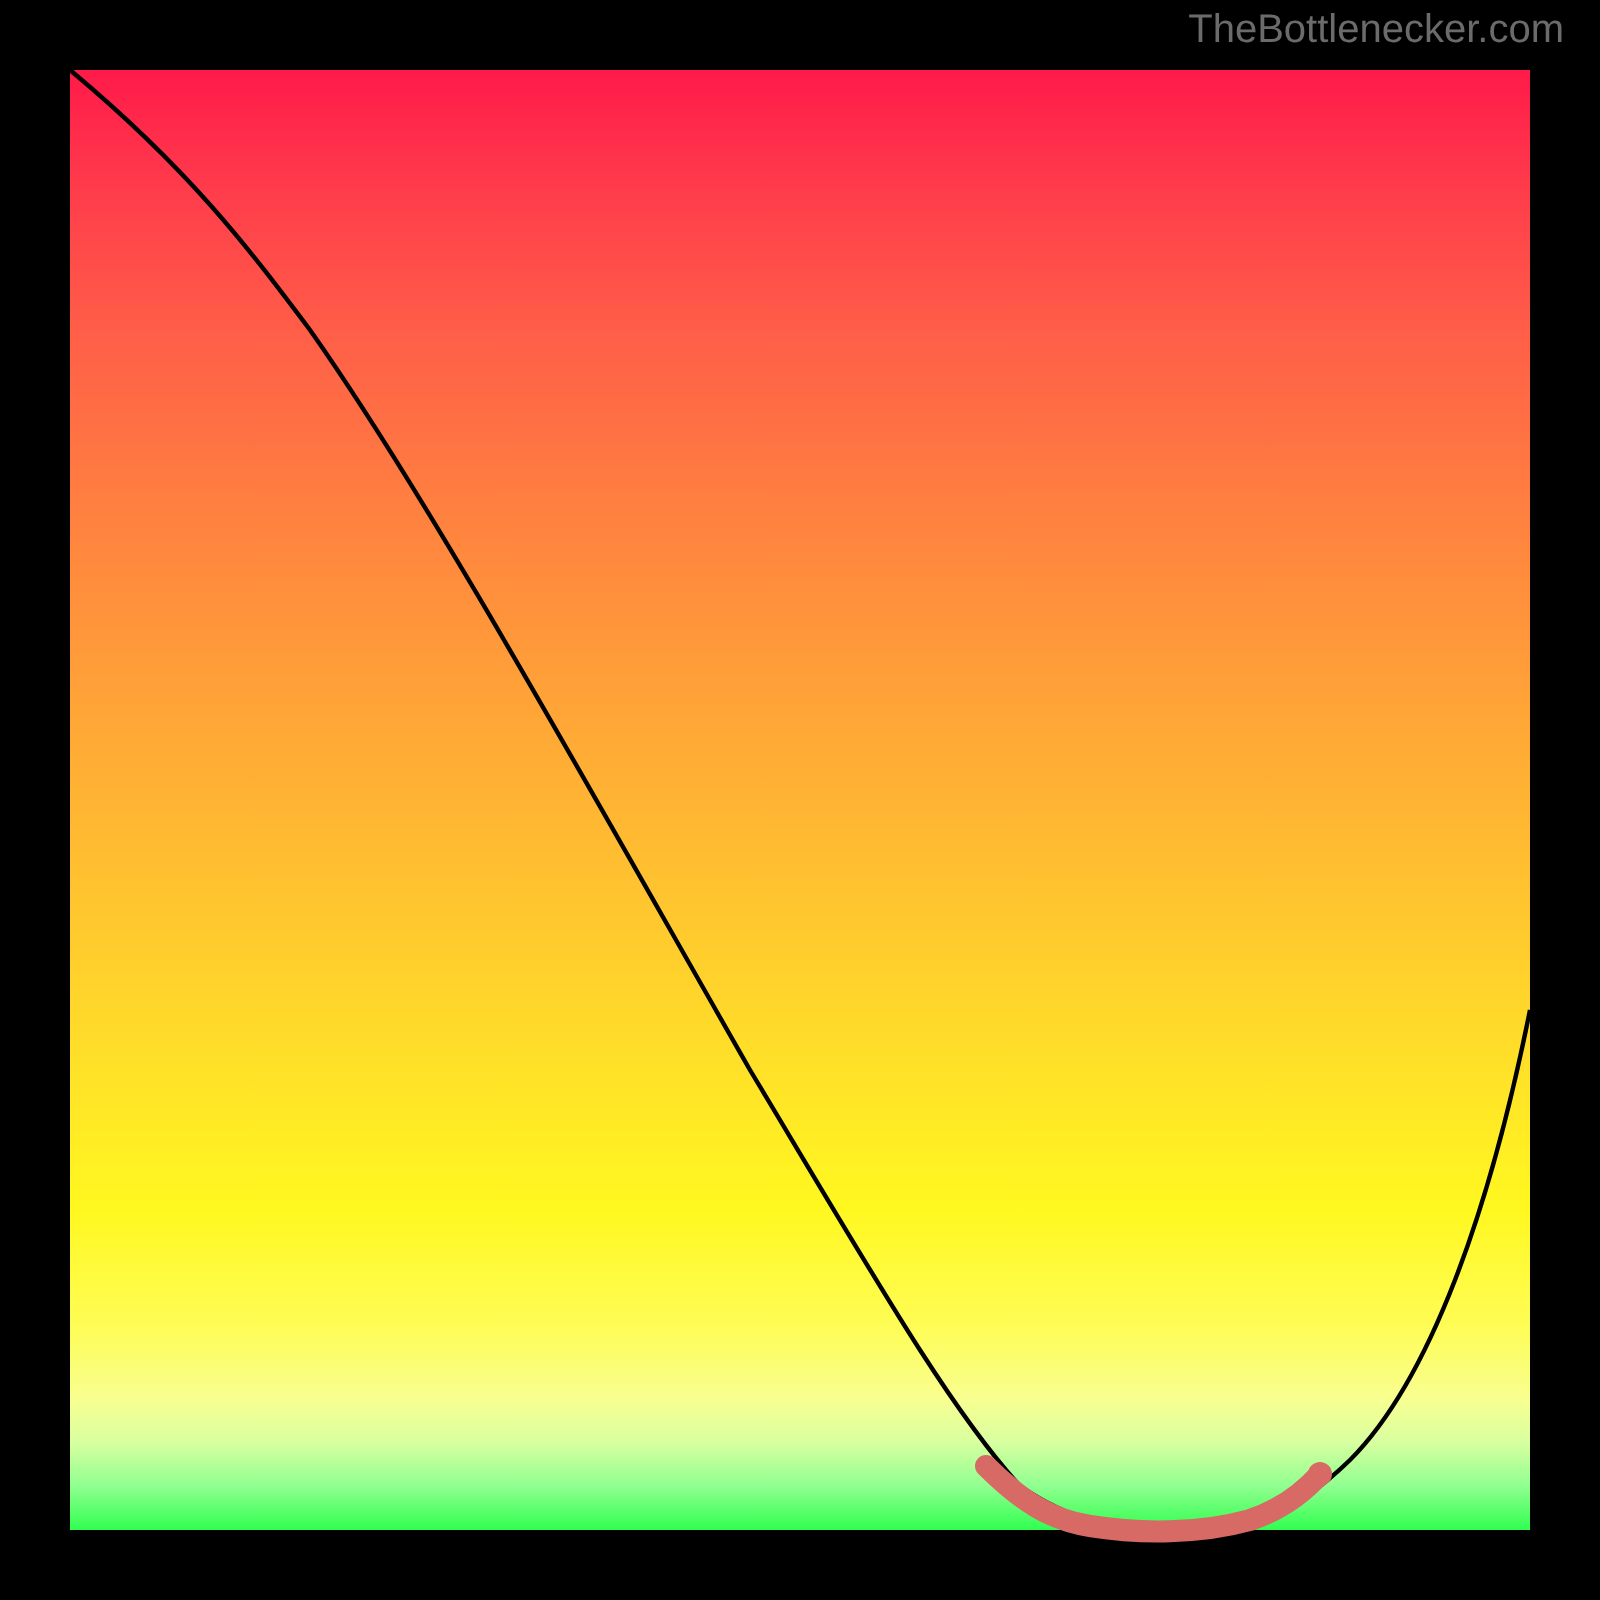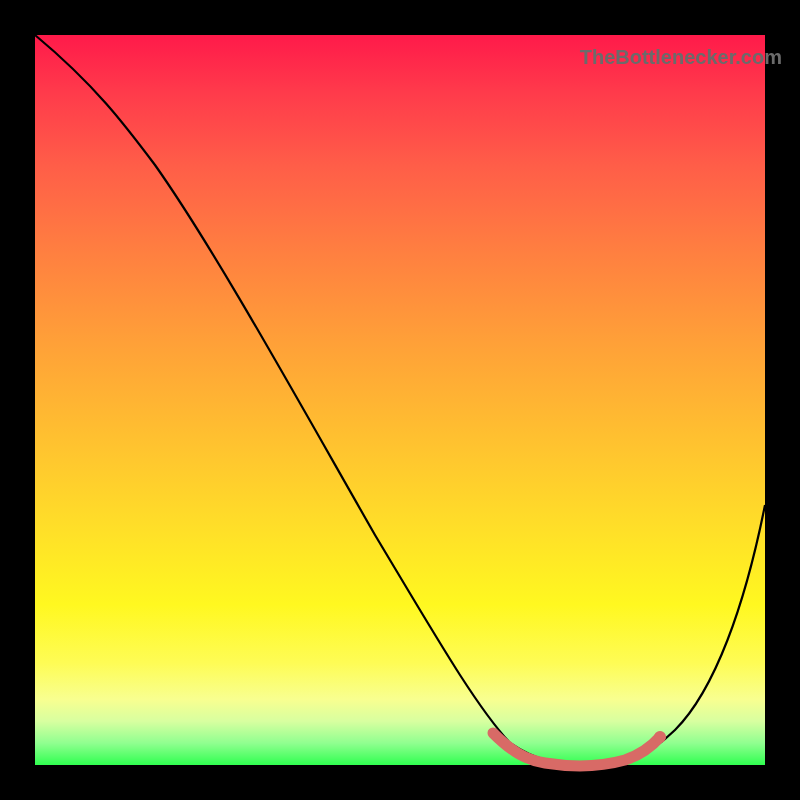--- a/index.html
+++ b/index.html
@@ -10,23 +10,22 @@
     height: 800px;
     position: relative;
     font-family: Arial, sans-serif;
   }
   .watermark {
     position: absolute;
     top: 4px;
     right: 18px;
     color: #6b6b6b;
     font-size: 20px;
-    font-weight: bold;
+    font-weight: normal;
     z-index: 10;
-    margin-top: 42px;
   }
   .plot-area {
     position: absolute;
     left: 35px;
     top: 35px;
     width: 730px;
     height: 730px;
     background: linear-gradient(to bottom,
       #ff1a4a 0%,
       #ff3b4b 8%,

